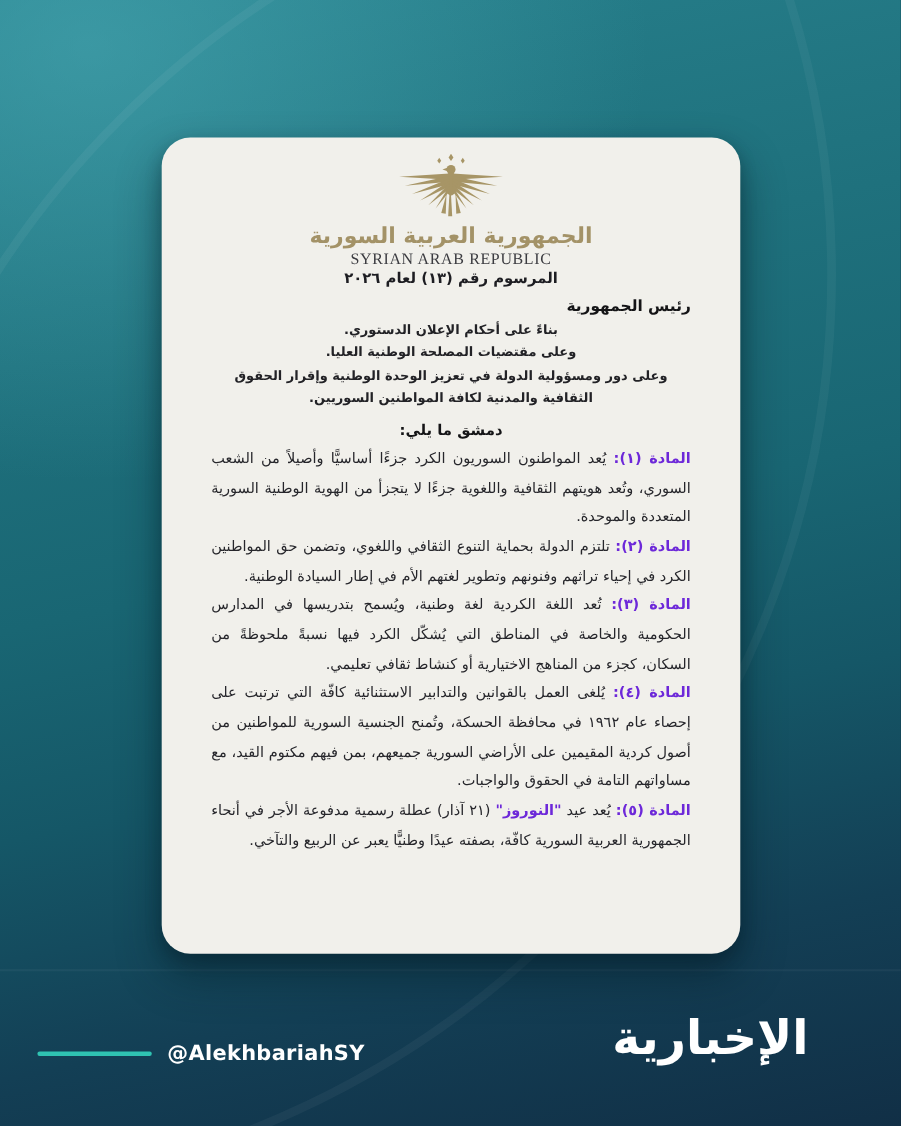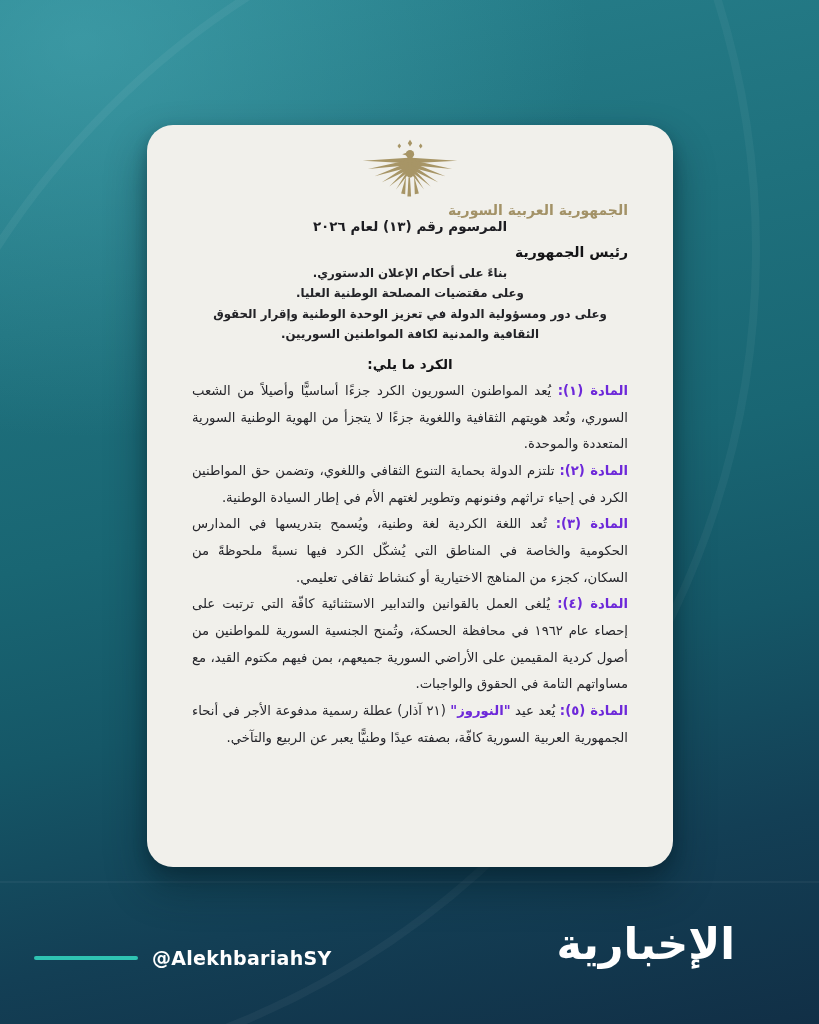--- a/index.html
+++ b/index.html
@@ -18,21 +18,21 @@
   .bg-seam{ position:absolute; left:0; top:881px; width:100%; height:2px;
             background:rgba(255,255,255,0.045); }
 
   .card{
     position:absolute; left:147px; top:125px; width:526px; height:742px;
     background:#f1f0eb; border-radius:26px; padding:12px 45px 0;
     direction:rtl; color:#26262b;
     box-shadow:0 20px 40px rgba(4,26,36,0.45), 0 6px 14px rgba(4,26,36,0.28);
   }
   .emblem{ display:block; margin:2px auto 0; }
-  .title-ar{ color:#a39267; font-size:14px; font-weight:bold; margin-top:1px; }
+  .title-ar{ text-align:center; color:#a39267; font-size:20px; font-weight:bold; margin-top:1px; }
   .title-en{ text-align:center; color:#3b3b40; font-family:"Liberation Serif", serif;
              font-size:14.5px; letter-spacing:0.6px; margin-top:2px; direction:ltr; }
   .decree-title{ text-align:center; font-size:13.5px; font-weight:bold; color:#1d1d22; margin-top:0; }
   .issuer{ font-size:14px; font-weight:bold; color:#141416; margin-top:10px; }
   .preamble{ margin-top:3px; }
   .preamble div{ font-size:11.8px; font-weight:bold; color:#222226; line-height:1.72;text-align:center; }
   .enact{ text-align:center; font-weight:bold; font-size:13.5px; color:#141416; margin:12px 0 6px; }
   .article{ font-size:13.2px; line-height:2.02; text-align:justify; color:#26262b; }
   .article b{ color:#6d28d9; }
   .date-line{ position:absolute; bottom:26px; right:45px; font-size:11.5px; font-weight:bold; color:#1d1d22; }
@@ -76,32 +76,33 @@
         <path d="M72 34.5 L108 58.5 L72 41.5 Z"></path>
         <path d="M72 37.5 L98 64.5 L72 44.5 Z"></path>
         <path d="M72 40.5 L89 68.5 L72 47.5 Z"></path>
         <path d="M64.5 50 L58 74 L63.5 75 Z"></path>
         <path d="M68 52 L66.5 78 L71.5 78 L70 52 Z"></path>
         <path d="M75.5 50 L82 74 L76.5 75 Z"></path>
       </g>
     </svg>
 
     <div class="title-ar">الجمهورية العربية السورية</div>
+    <div class="title-en">SYRIAN ARAB REPUBLIC</div>
 
     <div class="decree-title">المرسوم رقم (١٣) لعام ٢٠٢٦</div>
 
     <div class="issuer">رئيس الجمهورية</div>
 
     <div class="preamble">
       <div>بناءً على أحكام الإعلان الدستوري.</div>
       <div>وعلى مقتضيات المصلحة الوطنية العليا.</div>
       <div>وعلى دور ومسؤولية الدولة في تعزيز الوحدة الوطنية وإقرار الحقوق الثقافية والمدنية لكافة المواطنين السوريين.</div>
     </div>
 
-    <div class="enact">الكرد ما يلي:</div>
+    <div class="enact">دمشق ما يلي:</div>
 
     <div class="articles">
       <p class="article"><b>المادة (١):</b> <span>يُعد المواطنون السوريون الكرد جزءًا أساسيًّا وأصيلاً من الشعب السوري، وتُعد هويتهم الثقافية واللغوية جزءًا لا يتجزأ من الهوية الوطنية السورية المتعددة والموحدة.</span></p>
       <p class="article"><b>المادة (٢):</b> <span>تلتزم الدولة بحماية التنوع الثقافي واللغوي، وتضمن حق المواطنين الكرد في إحياء تراثهم وفنونهم وتطوير لغتهم الأم في إطار السيادة الوطنية.</span></p>
       <p class="article"><b>المادة (٣):</b> <span>تُعد اللغة الكردية لغة وطنية، ويُسمح بتدريسها في المدارس الحكومية والخاصة في المناطق التي يُشكّل الكرد فيها نسبةً ملحوظةً من السكان، كجزء من المناهج الاختيارية أو كنشاط ثقافي تعليمي.</span></p>
       <p class="article"><b>المادة (٤):</b> <span>يُلغى العمل بالقوانين والتدابير الاستثنائية كافّة التي ترتبت على إحصاء عام ١٩٦٢ في محافظة الحسكة، وتُمنح الجنسية السورية للمواطنين من أصول كردية المقيمين على الأراضي السورية جميعهم، بمن فيهم مكتوم القيد، مع مساواتهم التامة في الحقوق والواجبات.</span></p>
       <p class="article"><b>المادة (٥):</b> <span>يُعد عيد </span><b>"النوروز"</b><span> (٢١ آذار) عطلة رسمية مدفوعة الأجر في أنحاء الجمهورية العربية السورية كافّة، بصفته عيدًا وطنيًّا يعبر عن الربيع والتآخي.</span></p>
     </div>
 
   </div>

